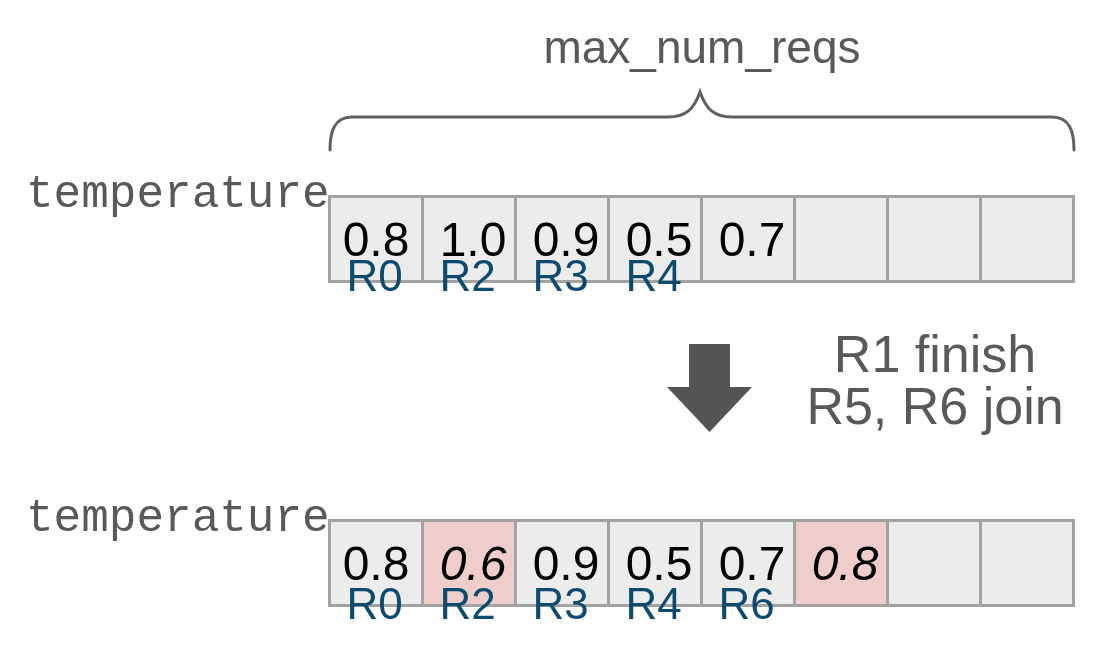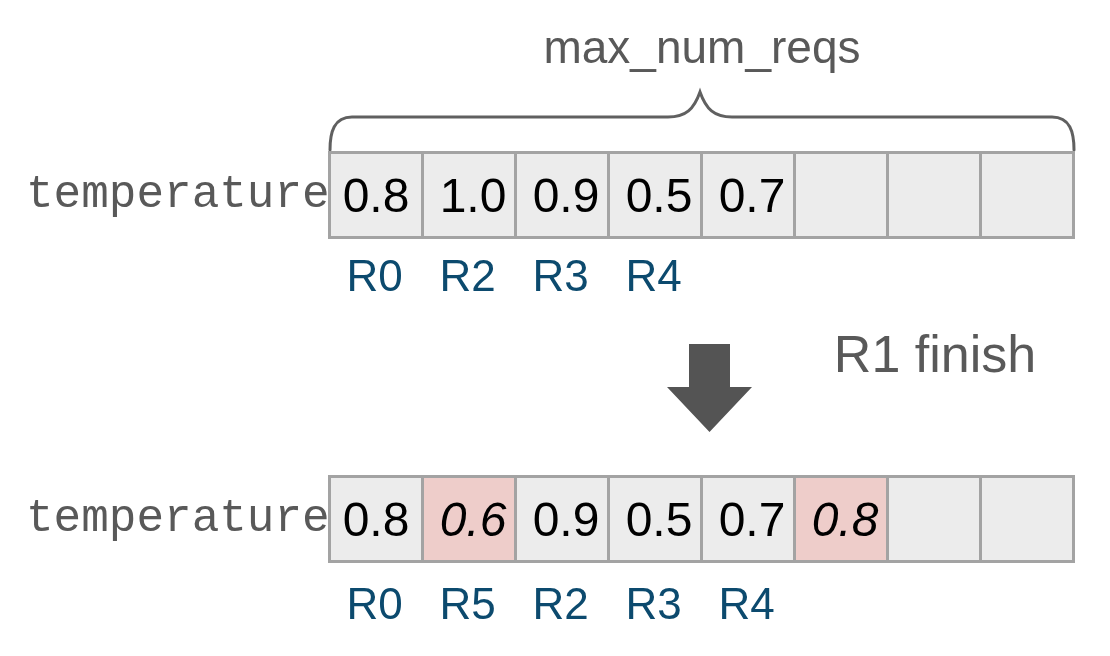--- a/index.html
+++ b/index.html
@@ -43,20 +43,21 @@
     color: var(--text-gray, #595959);
     white-space: nowrap;
     font-family: Liberation Mono, monospace;
   }
   .row-label.top { top: 151px; }
   .row-label.bottom { top: 475px; }
   .cell-array {
     position: absolute;
     left: 328px;
     display: flex;
+    margin-top: 44px;
   }
   .cell-array.top { top: 151px; }
   .cell-array.bottom { top: 475px; }
   .cell {
     box-sizing: border-box;
     width: 96px;
     height: 88px;
     border: 3px solid var(--cell-border, #a3a3a3);
     background: var(--cell-fill, #ececec);
     display: flex;
@@ -135,38 +136,39 @@
     <div class="req-label"></div>
     <div class="req-label"></div>
   </div>
 
   <svg class="transition-arrow" viewBox="0 0 85 88" aria-hidden="true">
     <polygon points="22,0 63,0 63,43 85,43 42.5,88 0,43 22,43" fill="#545454"></polygon>
   </svg>
 
   <div class="transition-note">
     <div>R1 finish</div>
+    <div>R5, R6 join</div>
   </div>
 
   <div class="row-label bottom">temperature</div>
 
   <div class="cell-array bottom">
     <div class="cell" data-state="normal">0.8</div>
     <div class="cell" data-state="highlight">0.6</div>
     <div class="cell" data-state="normal">0.9</div>
     <div class="cell" data-state="normal">0.5</div>
     <div class="cell" data-state="normal">0.7</div>
     <div class="cell" data-state="highlight">0.8</div>
     <div class="cell" data-state="normal"></div>
     <div class="cell" data-state="normal"></div>
   </div>
 
   <div class="req-labels bottom">
     <div class="req-label">R0</div>
-    <div class="req-label">R5</div>
     <div class="req-label">R2</div>
     <div class="req-label">R3</div>
     <div class="req-label">R4</div>
+    <div class="req-label">R6</div>
     <div class="req-label"></div>
     <div class="req-label"></div>
   </div>
 
 </div>
 
 </body></html>

